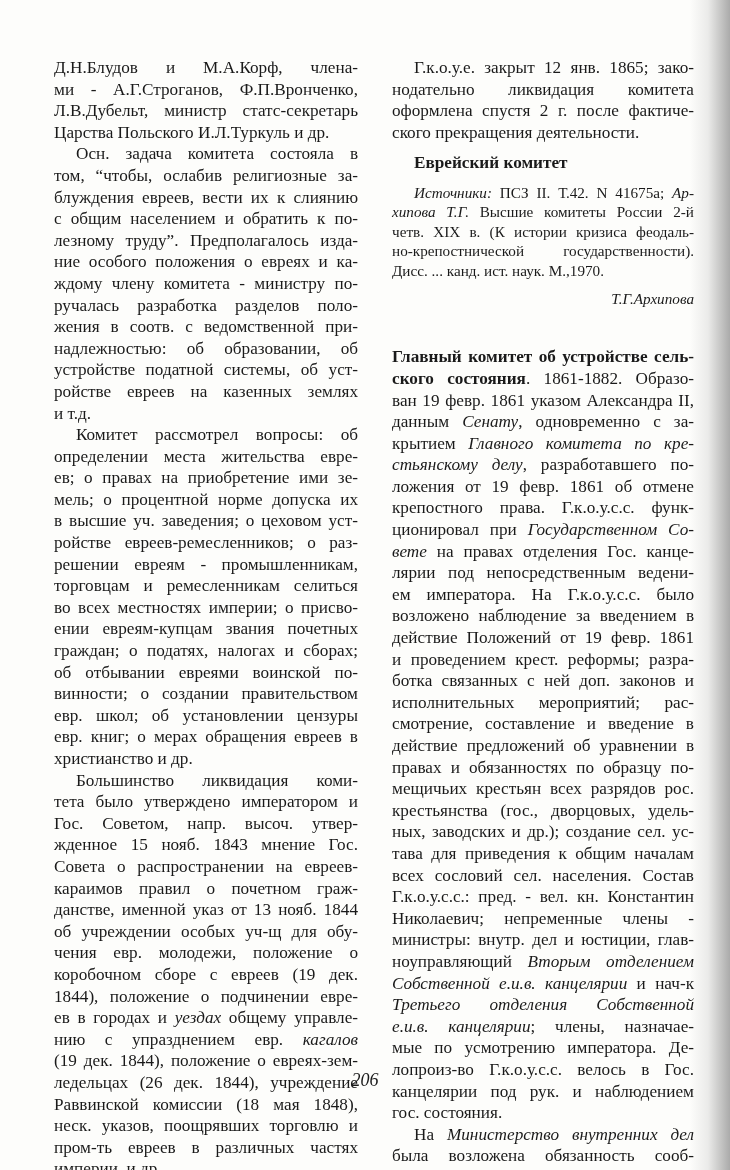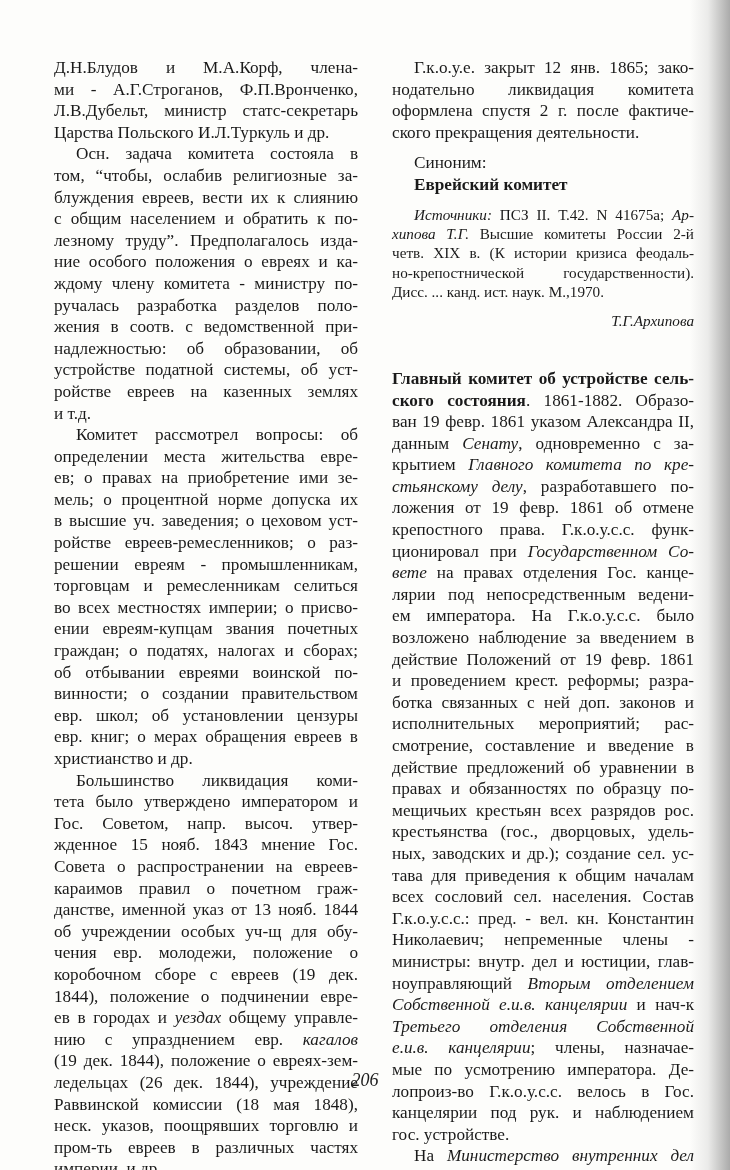--- a/index.html
+++ b/index.html
@@ -113,21 +113,20 @@
 </div>
 
 <div class="col col-right">
   <div id="closing">
       <span class="ln ind">Г.к.о.у.е. закрыт 12 янв. 1865; зако-</span>
       <span class="ln">нодательно ликвидация комитета</span>
       <span class="ln">оформлена спустя 2 г. после фактиче-</span>
       <span class="ln last">ского прекращения деятельности.</span>
     </div>
   <div class="gap-s"></div>
-  <span class="ln left ind">Синоним:</span>
   <span class="ln left ind"><b>Еврейский комитет</b></span>
   <div class="gap-s"></div>
   <div class="small">
     <span class="ln ind"><i>Источники:</i><span> ПСЗ II. Т.42. N 41675а; </span><i>Ар-</i></span>
     <span class="ln"><i>хипова Т.Г.</i><span> Высшие комитеты России 2-й</span></span>
     <span class="ln">четв. XIX в. (К истории кризиса феодаль-</span>
     <span class="ln">но-крепостнической государственности).</span>
     <span class="ln last">Дисс. ... канд. ист. наук. М.,1970.</span>
     <div class="gap-s"></div>
     <span class="ln right"><i>Т.Г.Архипова</i></span>
@@ -165,20 +164,20 @@
         <span class="ln">министры: внутр. дел и юстиции, глав-</span>
       </div>
     <span class="ln"><span>ноуправляющий </span><i>Вторым отделением</i></span>
     <span class="ln"><i>Собственной е.и.в. канцелярии</i><span> и нач-к</span></span>
     <span class="ln"><i>Третьего отделения Собственной</i></span>
     <span class="ln"><i>е.и.в. канцелярии</i><span>; члены, назначае-</span></span>
     <div id="linesB">
         <span class="ln">мые по усмотрению императора. Де-</span>
         <span class="ln">лопроиз-во Г.к.о.у.с.с. велось в Гос.</span>
         <span class="ln">канцелярии под рук. и наблюдением</span>
-        <span class="ln last">гос. устройстве.</span>
+        <span class="ln last">гос. состояния.</span>
       </div>
     <span class="ln ind"><span>На </span><i>Министерство внутренних дел</i></span>
     <span class="ln">была возложена обязанность сооб-</span>
   </div>
 </div>
 
 <div class="page-number">206</div>
 
 </body></html>

